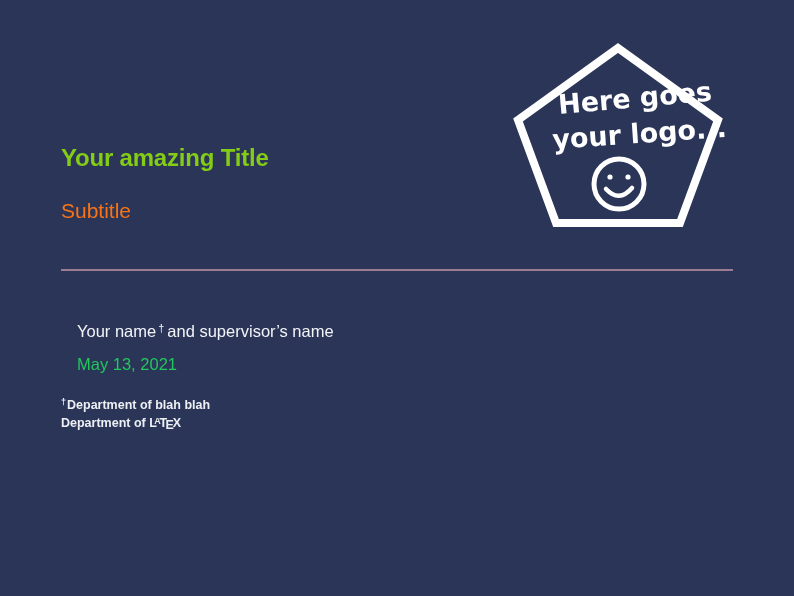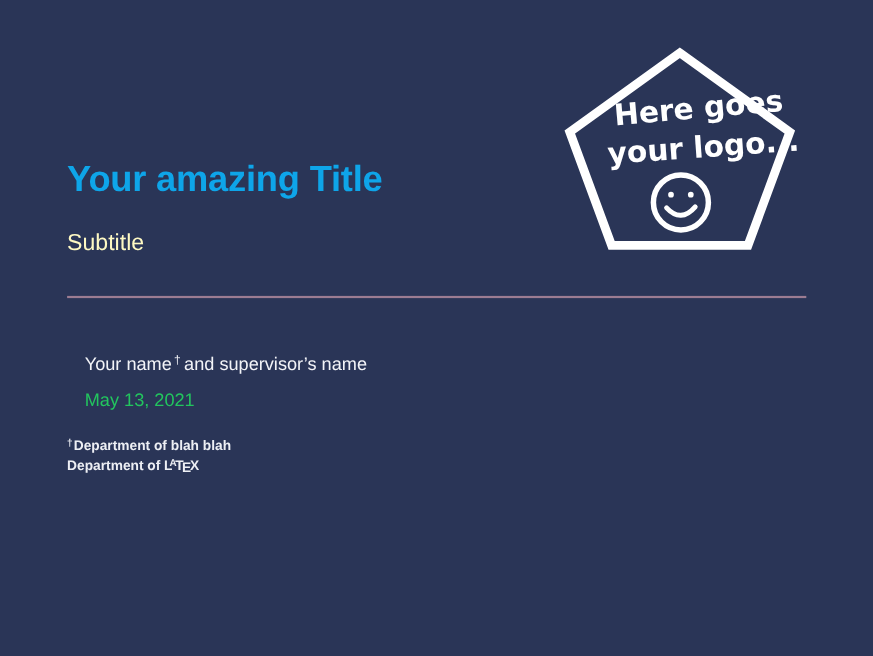--- a/index.html
+++ b/index.html
@@ -21,31 +21,31 @@
   }
 
   
   #title-block {
     position: absolute;
     left: 61px;
     top: 144px;
     width: 430px;
   }
   #page-title {
-    font-size: 33px;
+    font-size: 24px;
     font-weight: bold;
-    color: #0ea5e9;
+    color: #84cc16;
     line-height: 1.15;
     letter-spacing: -0.2px;
     white-space: nowrap;
   }
   #page-subtitle {
     font-size: 21px;
     font-weight: normal;
-    color: #fef9c3;
+    color: #f97316;
     line-height: 1.2;
     margin-top: 26px;
     white-space: nowrap;
   }
 
   
   #divider {
     position: absolute;
     left: 61px;
     top: 269px;

